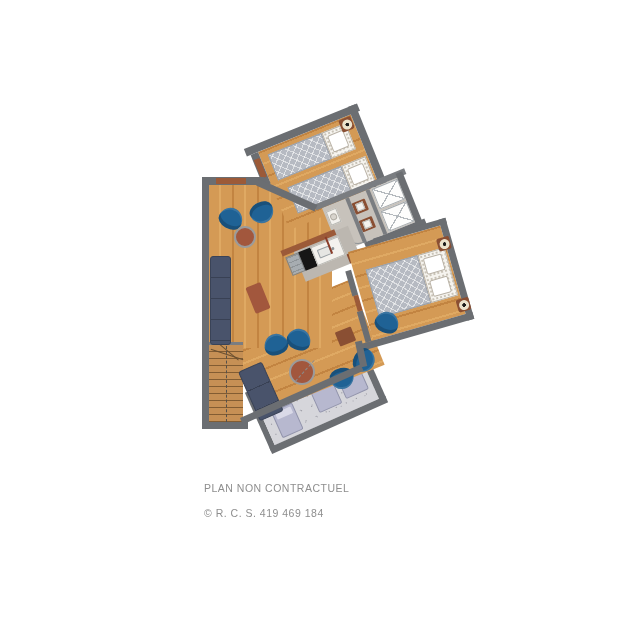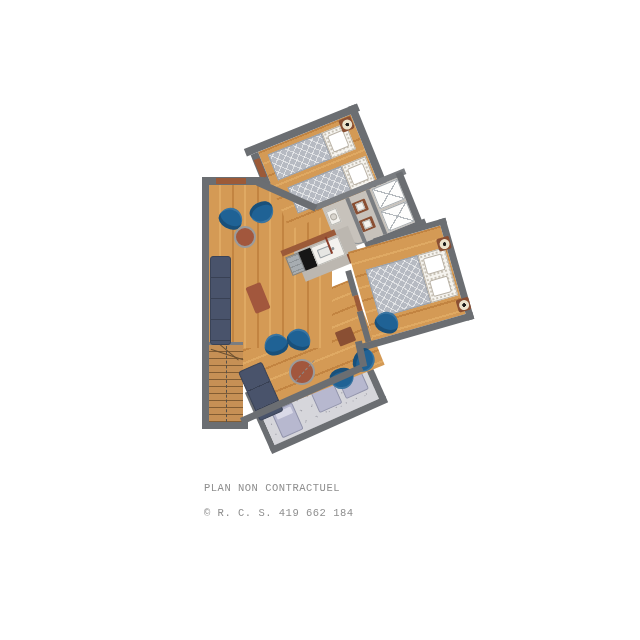--- a/index.html
+++ b/index.html
@@ -1,19 +1,19 @@
 <!DOCTYPE html>
 <html style="--page-bg: #ffffff; --wall: #6b6e72; --wall-inner: #7a7d81; --wood: #d49a55; --wood-stripe: #c28441; --wood-light: #dfa963; --gray-floor: #c7c2bb; --hall-floor: #bcb7b0; --balcony-floor: #d6d6db; --balcony-speck: #8f8f98; --quilt: #b6bac2; --quilt-line: #9aa0a9; --linen: #f6f4ef; --chair-blue: #1f6295; --table-brown: #a2573d; --sofa-navy: #49536b; --door-brown: #9c5a38; --vanity-brown: #8a4f33; --accent-red: #8a3d2a; --stair-wood: #c69055; --lounger: #b7b8cf; --lounger-pillow: #dadae8; --sconce-cream: #ece3cd; --white-fixture: #f4f2ee; --text-gray: #8e8e8e;"><head>
 <meta charset="utf-8">
 <style>
   * { box-sizing: border-box; margin: 0; padding: 0; }
   html,body { background:#fff; }
   #canvas { position:relative; width:640px; height:640px; background:var(--page-bg,#fff); overflow:hidden;
             font-family:"Liberation Sans", sans-serif; }
-  #plan { position:absolute; inset:0;font-family:Liberation Mono, monospace; }
+  #plan { position:absolute; inset:0; }
   #plan div { position:absolute; }
   .blk { transform-origin:0 0; }
   .w  { background:var(--wall,#6b6e72); }
   .wi { background:var(--wall-inner,#7a7d81); }
   .br { background:var(--door-brown,#9c5a38); }
   .vbr{ background:var(--vanity-brown,#8a4f33); border-radius:1px; }
   .red{ background:var(--accent-red,#8a3d2a); }
   .wf { background:var(--white-fixture,#f4f2ee); border:1px solid #b9b9b4; }
   .woodh { background:repeating-linear-gradient(180deg, var(--wood-stripe,#c28441) 0 2px, var(--wood,#d49a55) 2px 12px, var(--wood-light,#dfa963) 12px 14px, var(--wood,#d49a55) 14px 25px); }
   .woodv { background:repeating-linear-gradient(90deg, var(--wood-stripe,#c28441) 0 2px, var(--wood,#d49a55) 2px 12px, var(--wood-light,#dfa963) 12px 14px, var(--wood,#d49a55) 14px 25px); }
@@ -171,16 +171,16 @@
 
   <div class="w" style="left:202px;top:177px;width:62px;height:8px;"></div>
   <div class="br" style="left:216px;top:178px;width:30px;height:6px;"></div>
   <div class="w" style="left:202px;top:177px;width:7px;height:175px;"></div>
   <div class="blk w" style="left:259px;top:179px;width:64px;height:7px;transform:rotate(24deg);"></div>
   <div class="blk w" style="left:240px;top:418px;width:132px;height:7px;transform:rotate(-24deg);"></div>
   <div class="blk w" style="left:355px;top:342px;width:7px;height:26px;transform:rotate(-12deg);"></div>
   <div class="blk dash" style="left:295px;top:381px;width:28px;transform:rotate(-48deg);"></div>
 
   <div class="cap" style="left:204px;top:482px;">PLAN NON CONTRACTUEL</div>
-  <div class="cap" style="left:204px;top:507px;">© R. C. S. 419 662 184</div>
+  <div class="cap" style="left:204px;top:507px;">© R. C. S. 419 469 184</div>
 
  </div>
 </div>
 
 </body></html>

